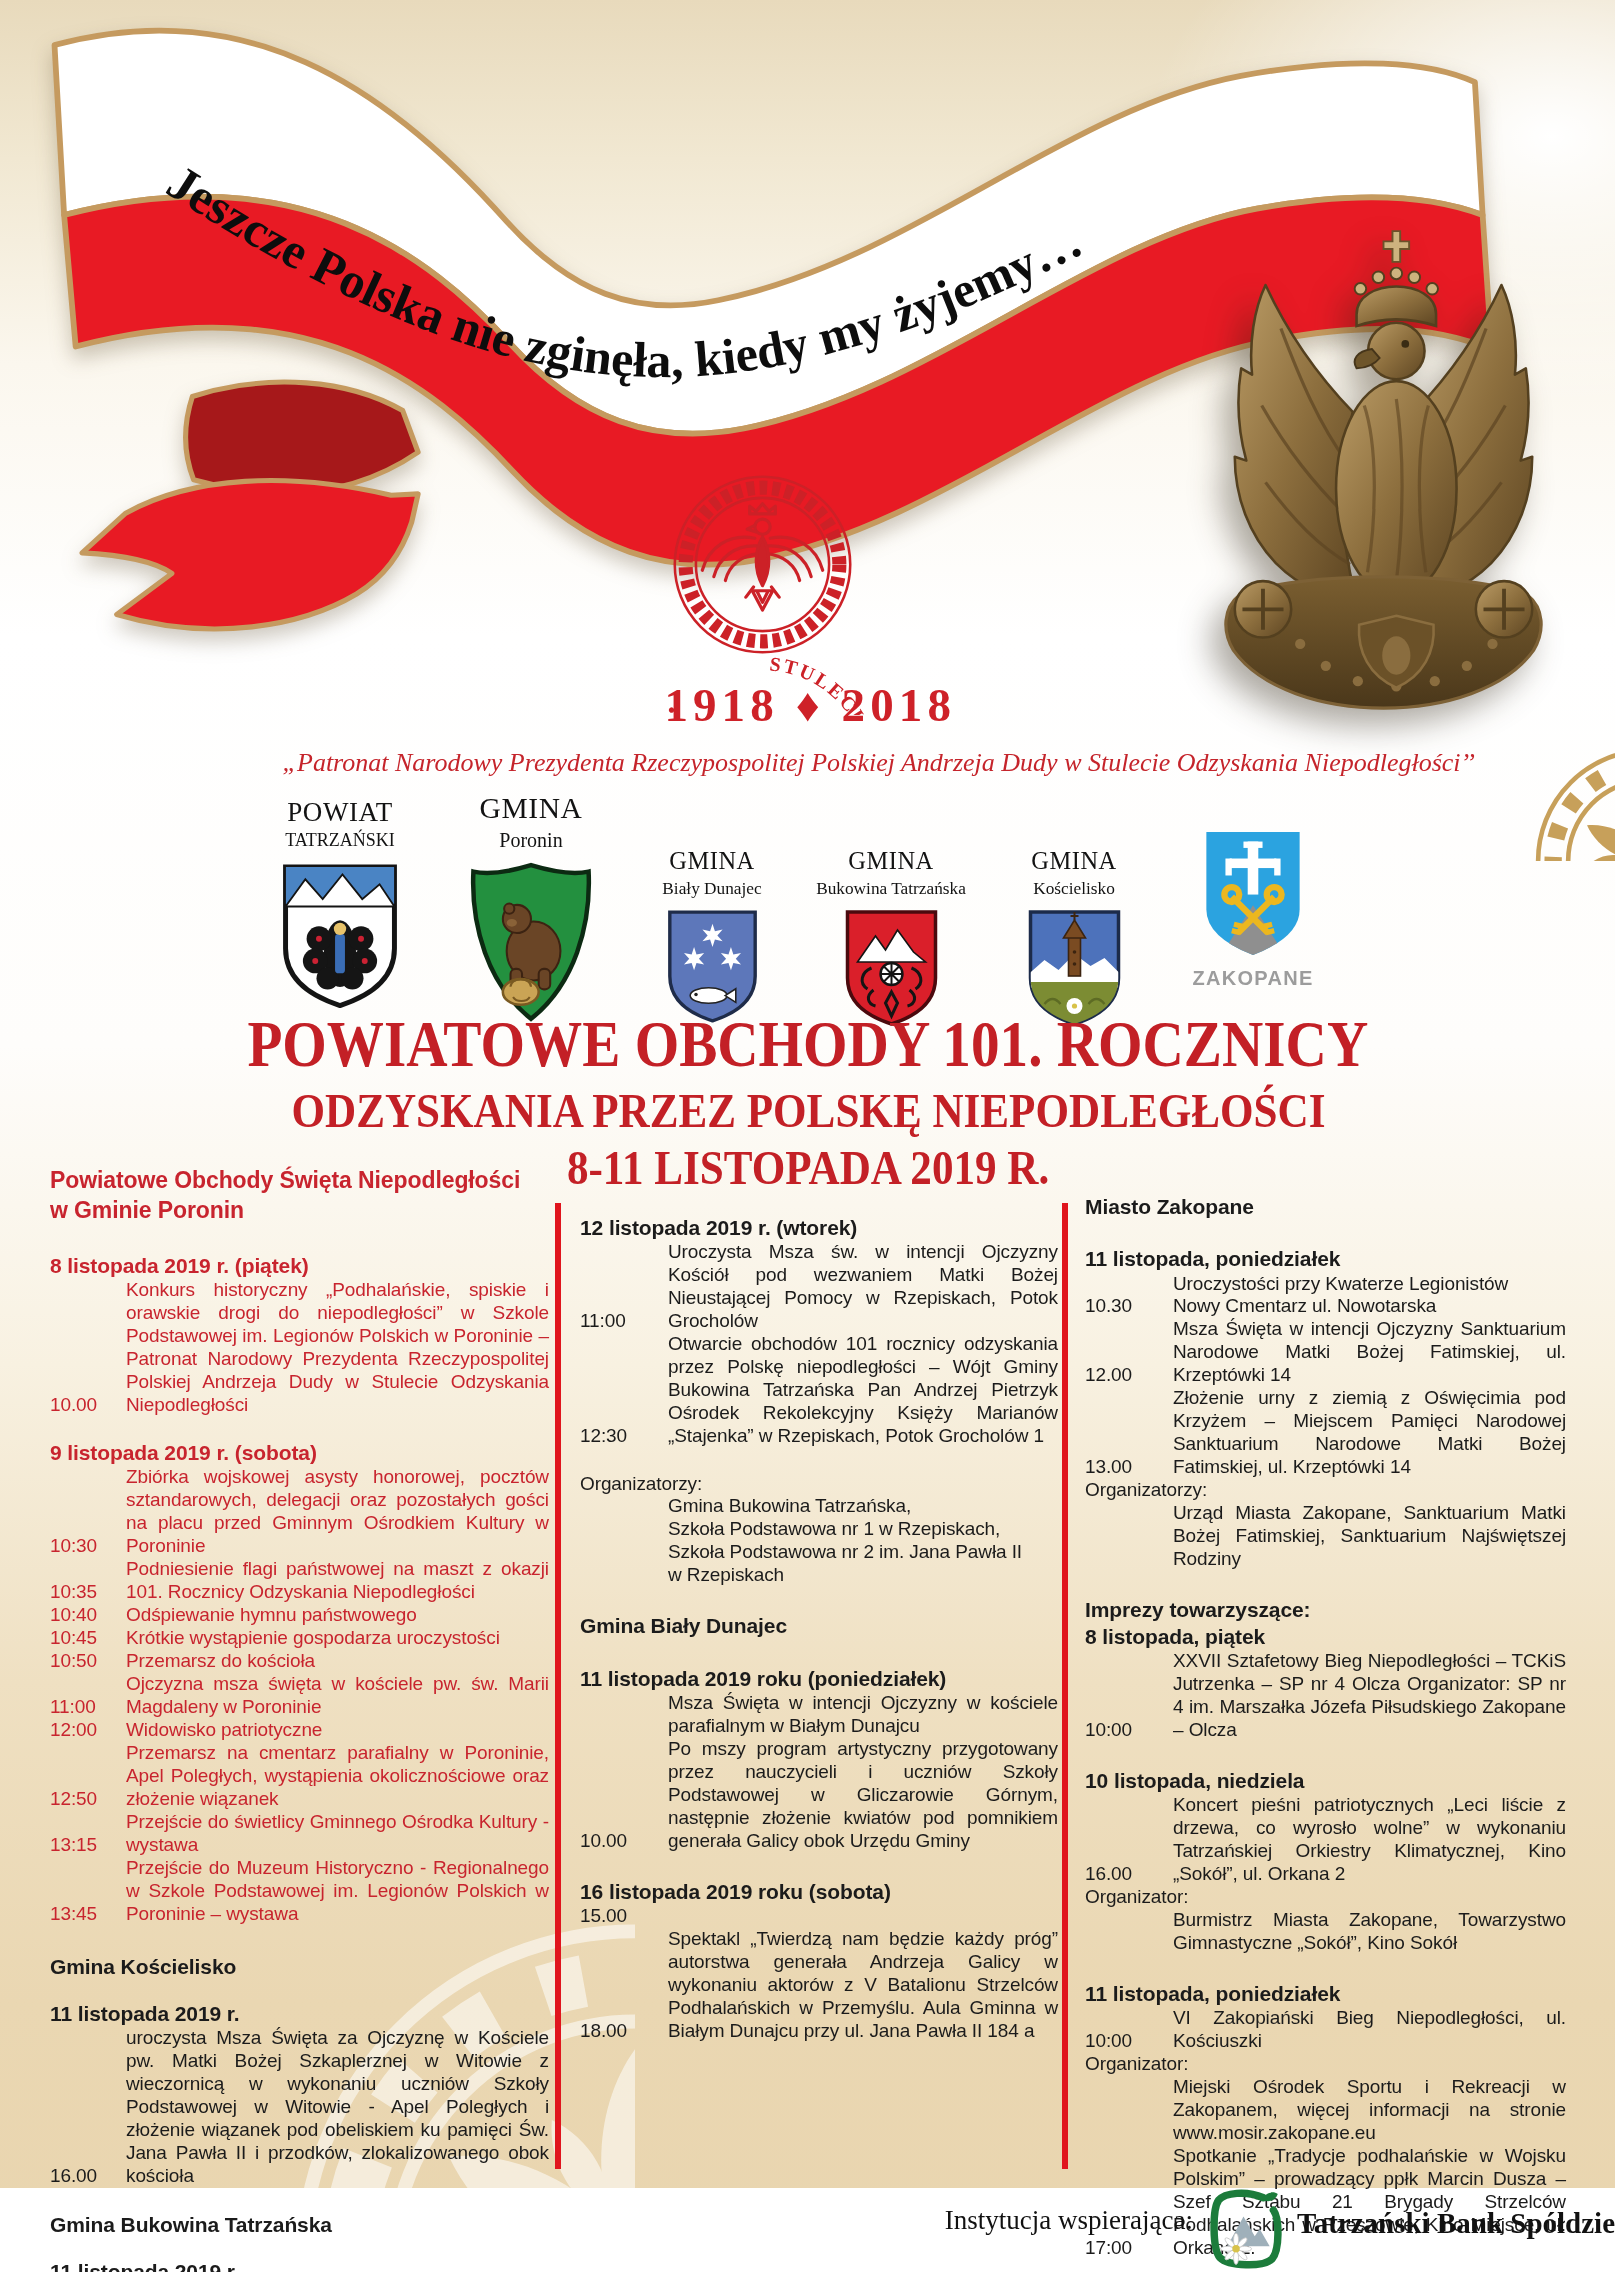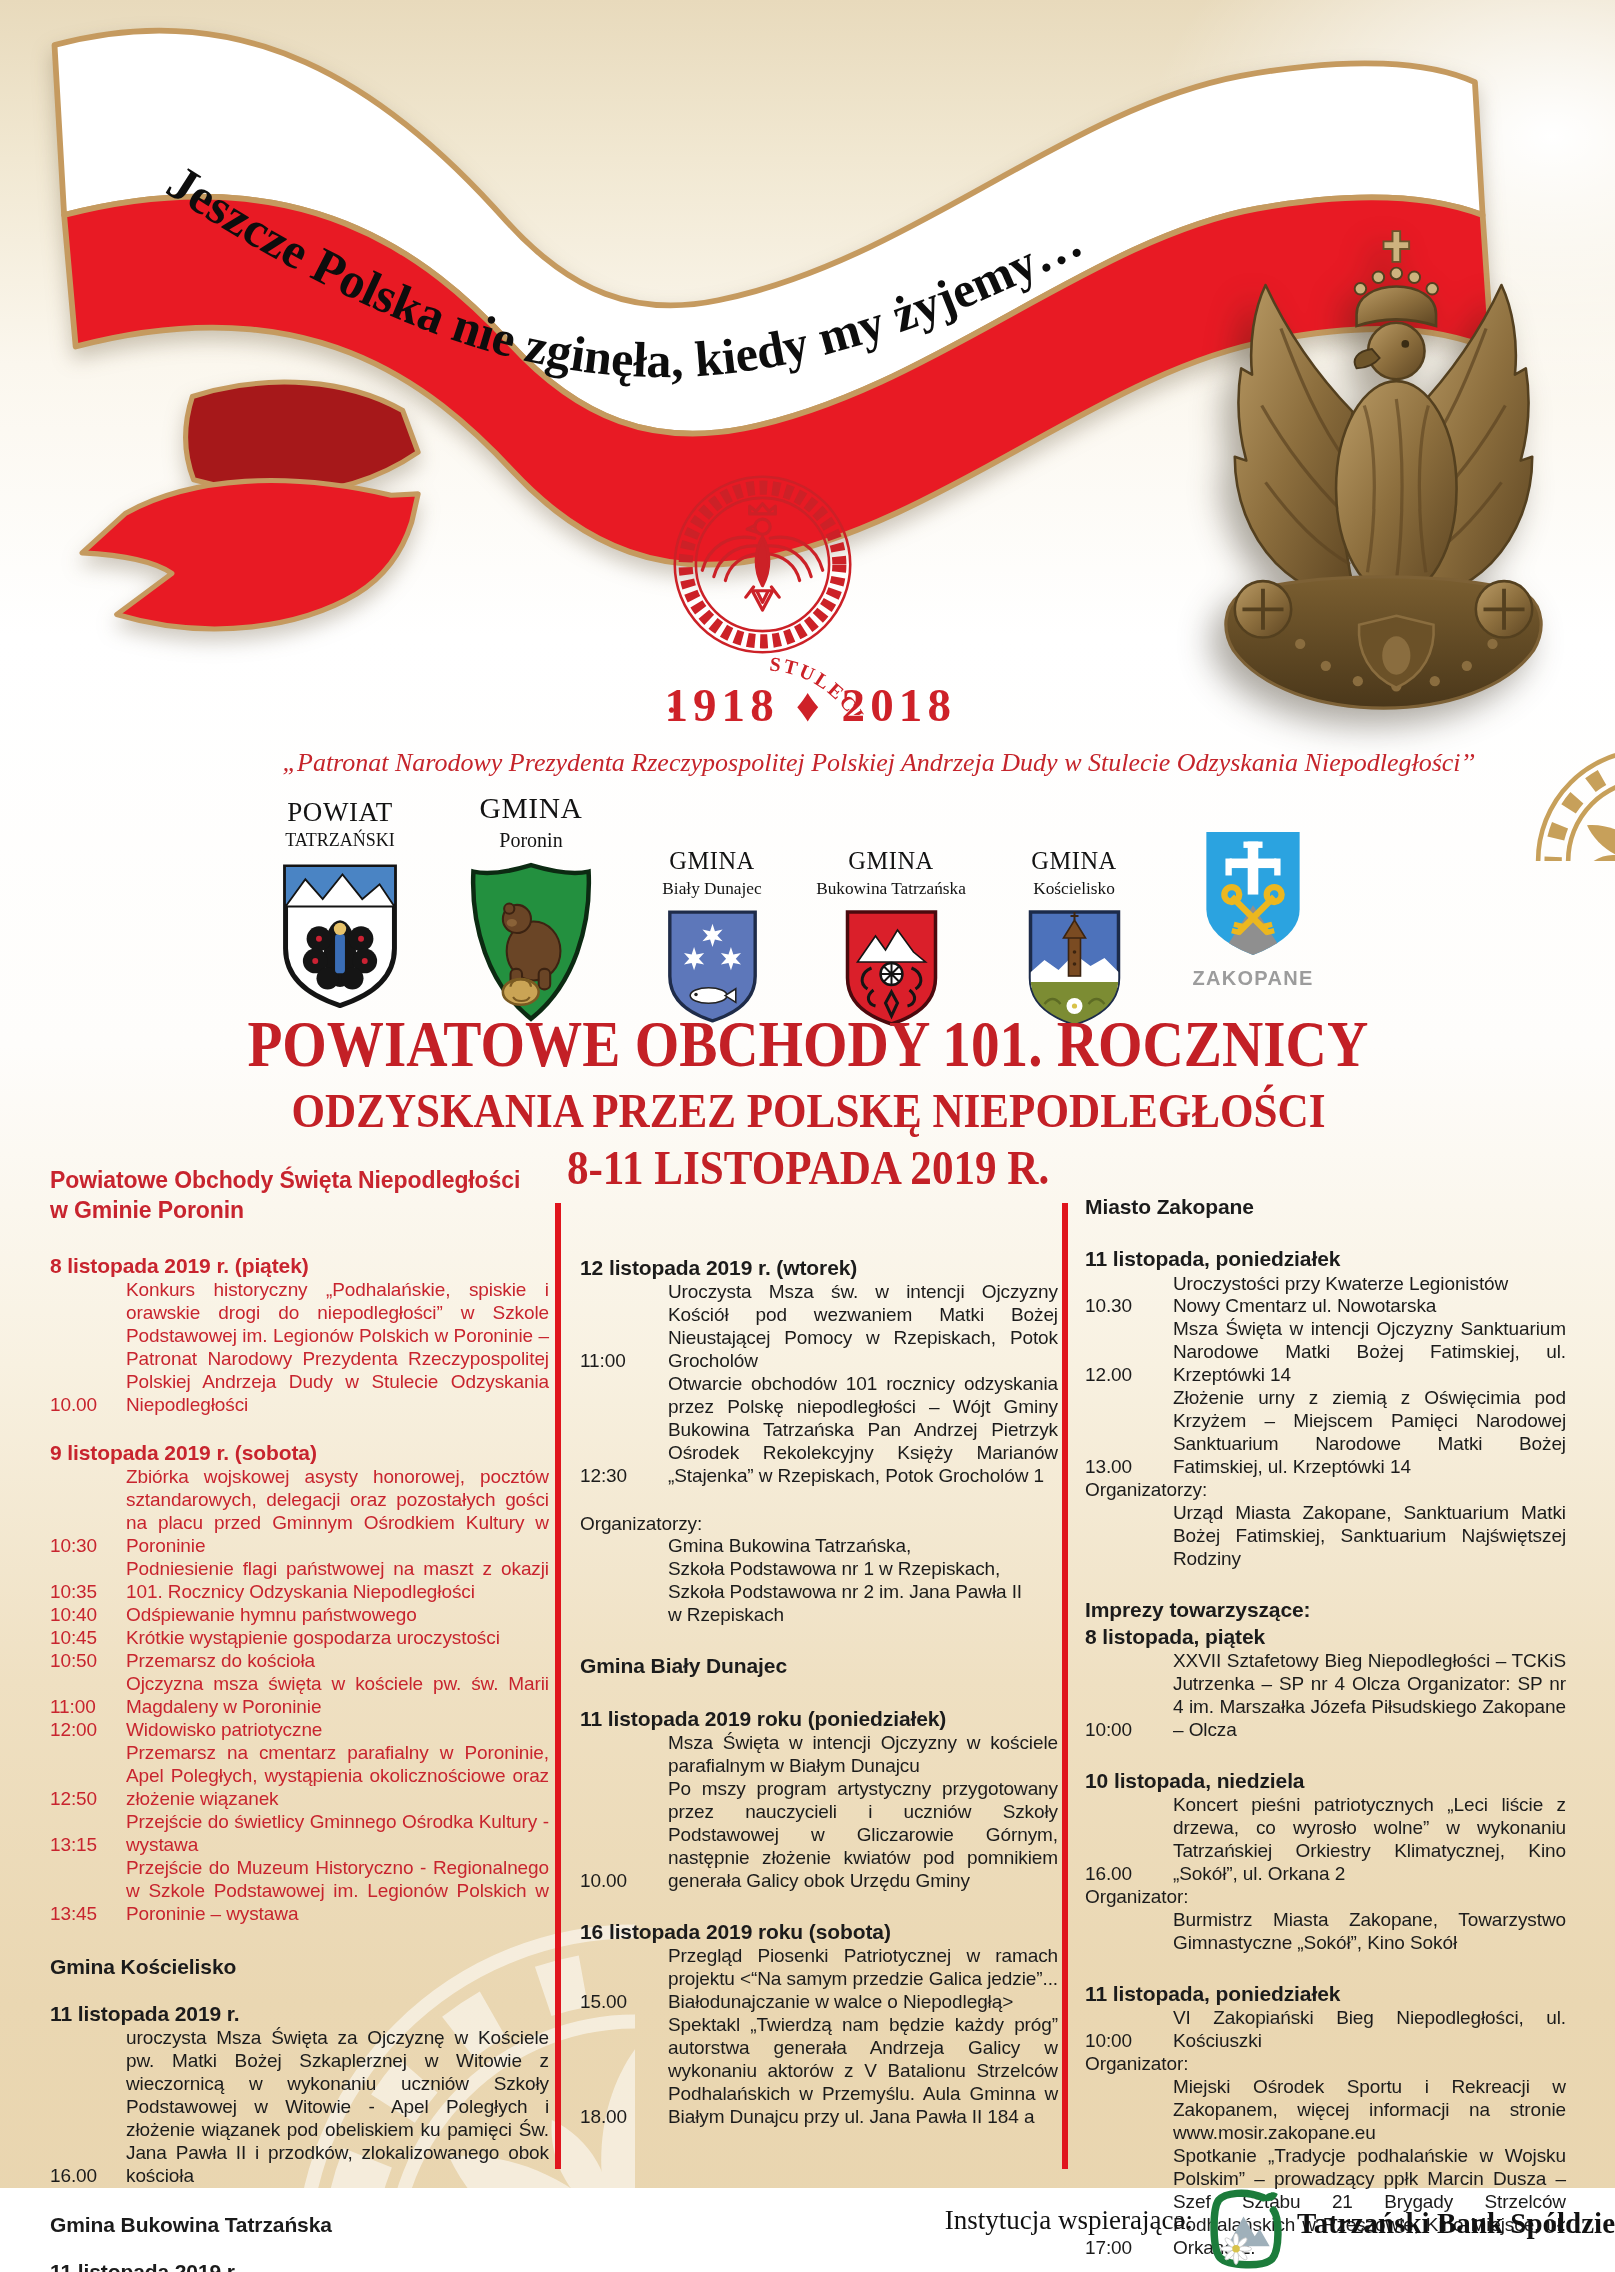--- a/index.html
+++ b/index.html
@@ -28,21 +28,21 @@
   .crest.small .t1{font-size:24.4px;} .crest.small .t2{font-size:17.3px;}
   .title{position:absolute;left:0;top:1012px;width:1616px;text-align:center;color:#c32026;z-index:5;
     font-family:"Liberation Serif",serif;font-weight:600;}
   .title div{line-height:1.0;}
   .title .l1{font-size:65px;}
   .title .l2{font-size:49px;margin-top:9px;}
   .title .l3{font-size:49px;margin-top:7.7px;}
   .title span{display:inline-block;transform:scaleX(.88);transform-origin:center;white-space:nowrap;}
   .col{position:absolute;z-index:5;font-size:19px;line-height:1.21;color:#1b1b1b;letter-spacing:-0.1px;}
   #col-left{left:50px;top:1166px;width:499px;}
-  #col-mid{left:580px;top:1255px;width:478px;}
+  #col-mid{left:580px;top:1215px;width:478px;}
   #col-right{left:1085px;top:1194px;width:481px;}
   .divider{position:absolute;top:1203px;width:6.4px;height:966px;background:#e0151d;z-index:5;}
   .bh{font-weight:bold;font-size:21px;line-height:1.25;white-space:pre-line;}
   .bh.big{font-size:23px;line-height:1.3;}
   .red{color:#c8242e;}
   .bi{display:flex;align-items:flex-end;}
   .bi .time{flex:0 0 76px;}
   #col-mid .bi .time,#col-right .bi .time{flex-basis:88px;}
   .bi .txt{flex:1;text-align:justify;white-space:pre-line;}
   .bp{white-space:pre-line;}
@@ -392,21 +392,20 @@
       <div class="bh black">11 listopada 2019 roku (poniedziałek)</div>
       <div class="bi black">
         <div class="time">10.00</div>
         <div class="txt">Msza Święta w intencji Ojczyzny w kościele parafialnym w Białym Dunajcu
 Po mszy program artystyczny przygotowany przez nauczycieli i uczniów Szkoły Podstawowej w Gliczarowie Górnym, następnie złożenie kwiatów pod pomnikiem generała Galicy obok Urzędu Gminy</div>
       </div>
       <div style="height: 26px;"></div>
       <div class="bh black">16 listopada 2019 roku  (sobota)</div>
       <div class="bi black">
         <div class="time">15.00</div>
-        <div class="txt">Przegląd Piosenki Patriotycznej w ramach projektu &lt;“Na samym przedzie Galica jedzie”... Białodunajczanie w walce o Niepodległą&gt;</div>
       </div>
       <div class="bi black">
         <div class="time">18.00</div>
         <div class="txt">Spektakl „Twierdzą nam będzie każdy próg” autorstwa generała Andrzeja Galicy w wykonaniu aktorów z V Batalionu Strzelców Podhalańskich w Przemyślu. Aula Gminna w Białym Dunajcu przy ul. Jana Pawła II 184 a</div>
       </div>
     </div>
   <div class="divider" id="d2" style="left:1062px"></div>
   <div class="col" id="col-right">
       <div class="bh black">Miasto Zakopane</div>
       <div style="height: 26px;"></div>

